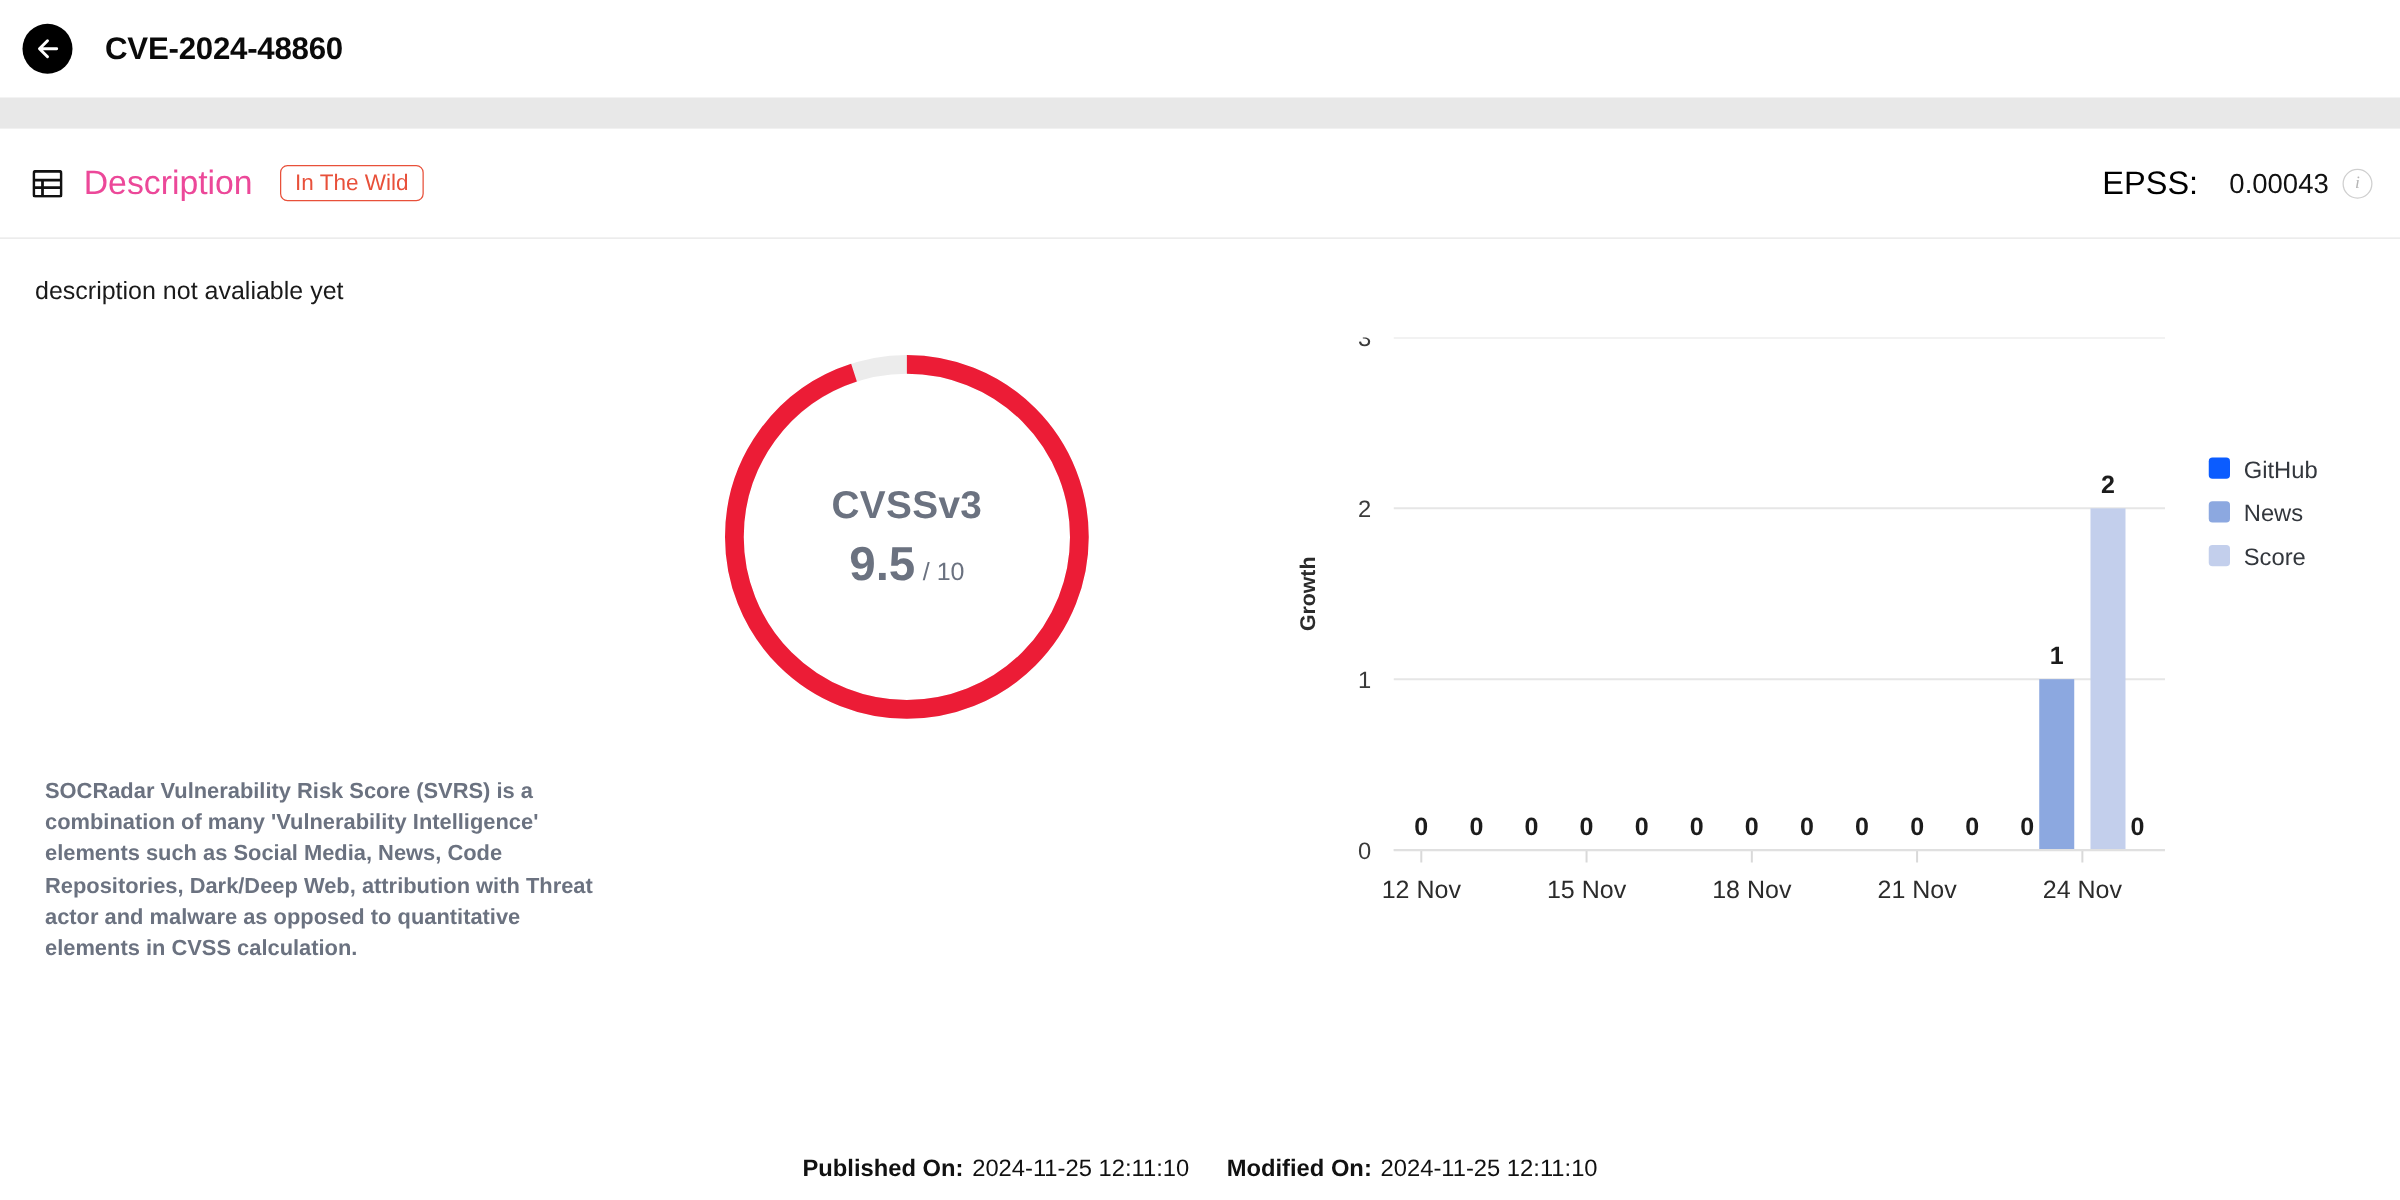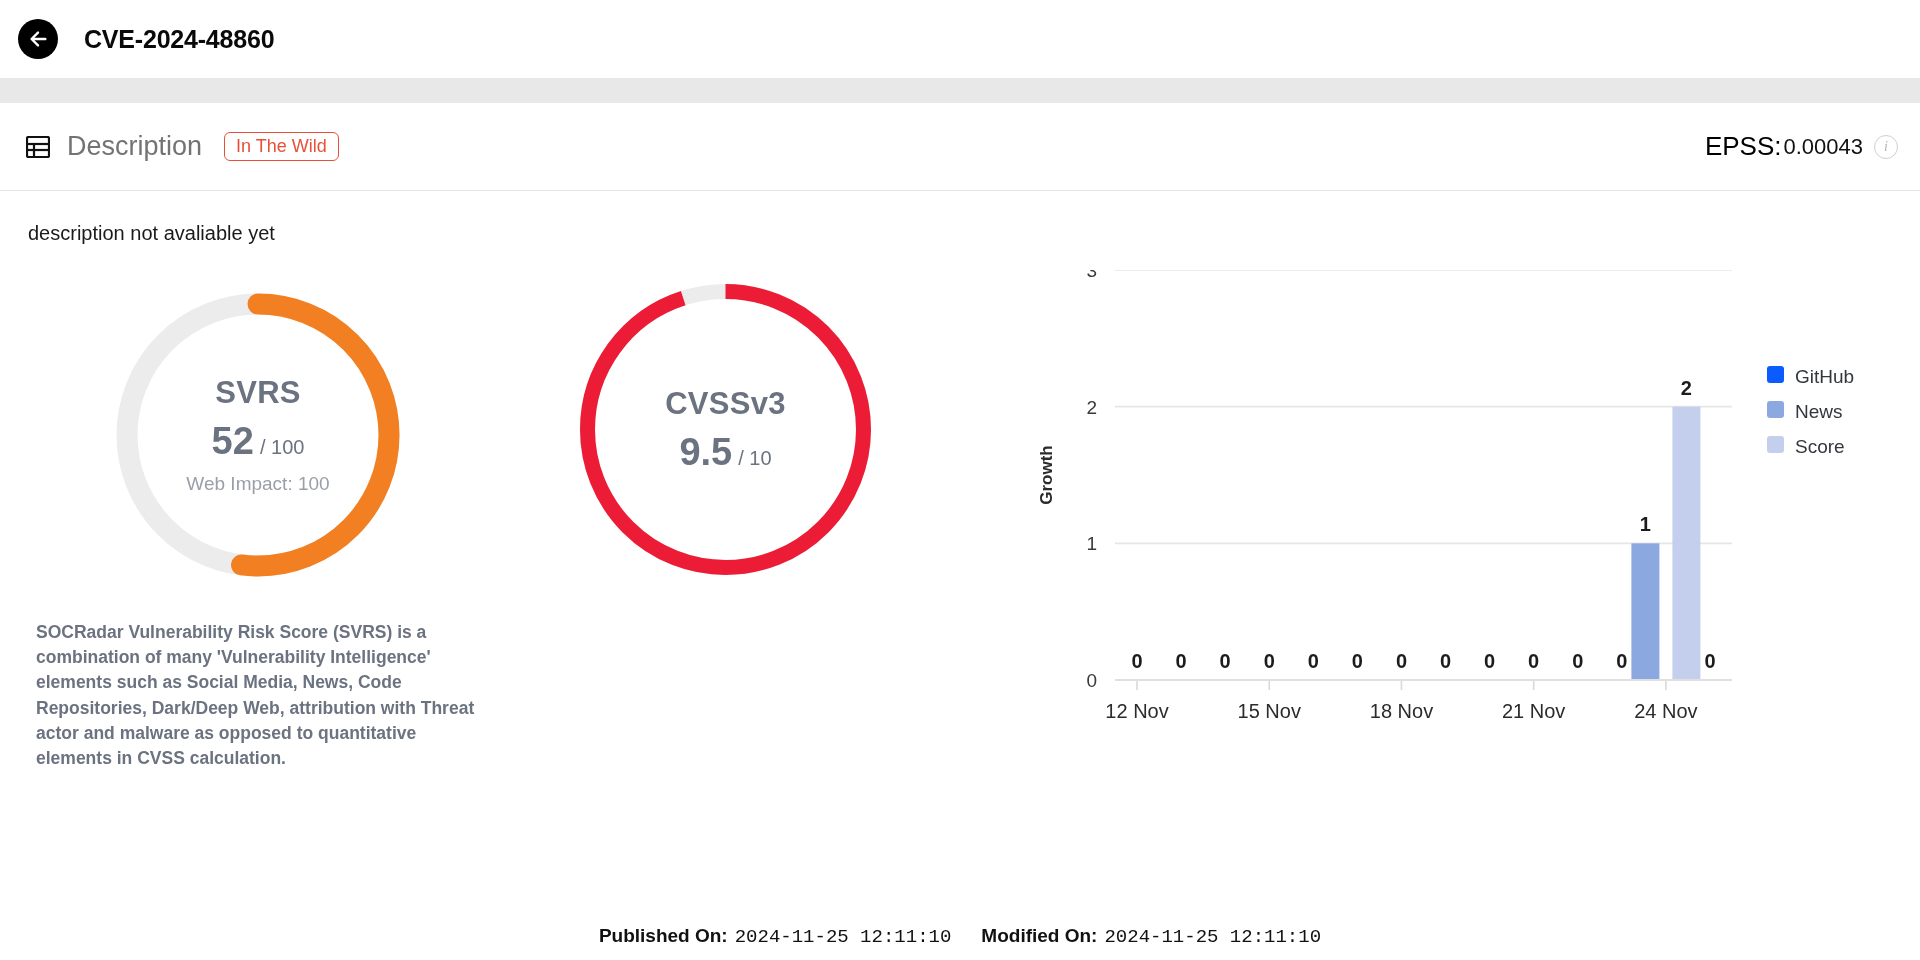--- a/index.html
+++ b/index.html
@@ -34,33 +34,33 @@
   }
 
   
   .desc-row {
     position:absolute; left:0; top:103px; width:1920px; height:87px;
     background:#fff; display:flex; align-items:center;
   }
   .desc-left { display:flex; align-items:center; padding-left:26px; }
   .grid-icon { width:24px; height:22px; flex:0 0 auto; }
   .desc-title {
-    font-size:27px; color:#737373; margin-left:17px; font-weight:400;
+    font-size:27px; color:#ec4899; margin-left:17px; font-weight:400;
   }
   .wild-badge {
     margin-left:22px;
     border:1.6px solid #e8503a; color:#e8503a;
     border-radius:6px; padding:4px 11px 5px;
     font-size:18px; line-height:1; white-space:nowrap;
   }
   .desc-right {
     margin-left:auto; display:flex; align-items:center; padding-right:22px;
   }
   .epss-label { font-size:26px; font-weight:normal; color:#000; }
-  .epss-value { font-size:22px; color:#111; margin-left:2px; }
+  .epss-value { font-size:22px; color:#111; margin-left:25px; }
   .info-icon {
     width:24px; height:24px; border-radius:50%;
     border:1.6px solid #cfcfcf; color:#b6b6b6;
     display:flex; align-items:center; justify-content:center;
     font-size:14px; font-style:italic;
     font-family:"Liberation Serif", serif;
     margin-left:11px; flex:0 0 auto;
   }
   .divider {
     position:absolute; left:0; top:190px; width:1920px; height:1px;
@@ -106,21 +106,21 @@
   .legend-swatch { width:17px; height:17px; border-radius:3px; flex:0 0 auto; }
   .legend-label { font-size:19px; color:#33373d; margin-left:11px; }
 
   
   .footer {
     position:absolute; left:0; top:925px; width:1920px;
     display:flex; justify-content:center; align-items:baseline;
     font-size:19px; color:#111;
   }
   .f-bold { font-weight:bold; }
-  .f-val { margin-left:7px;font-family:Liberation Mono, monospace; }
+  .f-val { margin-left:7px; }
   .f-gap { width:30px; }
 </style>
 </head>
 <body>
 
 <div id="root">
 
   <div class="topbar">
     <div class="back-btn">
       <span>
@@ -150,34 +150,20 @@
     <div class="desc-right">
       <span class="epss-label">EPSS:</span>
       <span class="epss-value">0.00043</span>
       <span class="info-icon">i</span>
     </div>
   </div>
   <div class="divider"></div>
 
   <div class="desc-text">description not avaliable yet</div>
 
-  <div class="gauge" id="svrs-gauge">
-    <svg width="310" height="310" viewBox="0 0 310 310">
-      <circle cx="155" cy="155" r="131" fill="none" stroke="#ececec" stroke-width="21"></circle>
-      <circle id="svrs-arc" cx="155" cy="155" r="131" fill="none" stroke="#F28022" stroke-width="21" stroke-linecap="round" transform="rotate(-90 155 155)" stroke-dasharray="428.0105831250735 823.0972752405258"></circle>
-    </svg>
-    <div class="gauge-inner">
-      <div class="g-name">SVRS</div>
-      <div class="g-score">
-        <span class="g-score-main">52</span>
-        <span class="g-score-max">/ 100</span>
-      </div>
-      <div class="g-sub">Web Impact: 100</div>
-    </div>
-  </div>
 
   <div class="gauge" id="cvss-gauge">
     <svg width="305" height="305" viewBox="0 0 305 305">
       <circle cx="152.5" cy="152.5" r="138" fill="none" stroke="#ececec" stroke-width="15"></circle>
       <circle id="cvss-arc" cx="152.5" cy="152.5" r="138" fill="none" stroke="#EC1C36" stroke-width="15" transform="rotate(-90 152.5 152.5)" stroke-dasharray="823.7255937712438 867.0795723907829"></circle>
     </svg>
     <div class="gauge-inner">
       <div class="g-name">CVSSv3</div>
       <div class="g-score">
         <span class="g-score-main">9.5</span>

